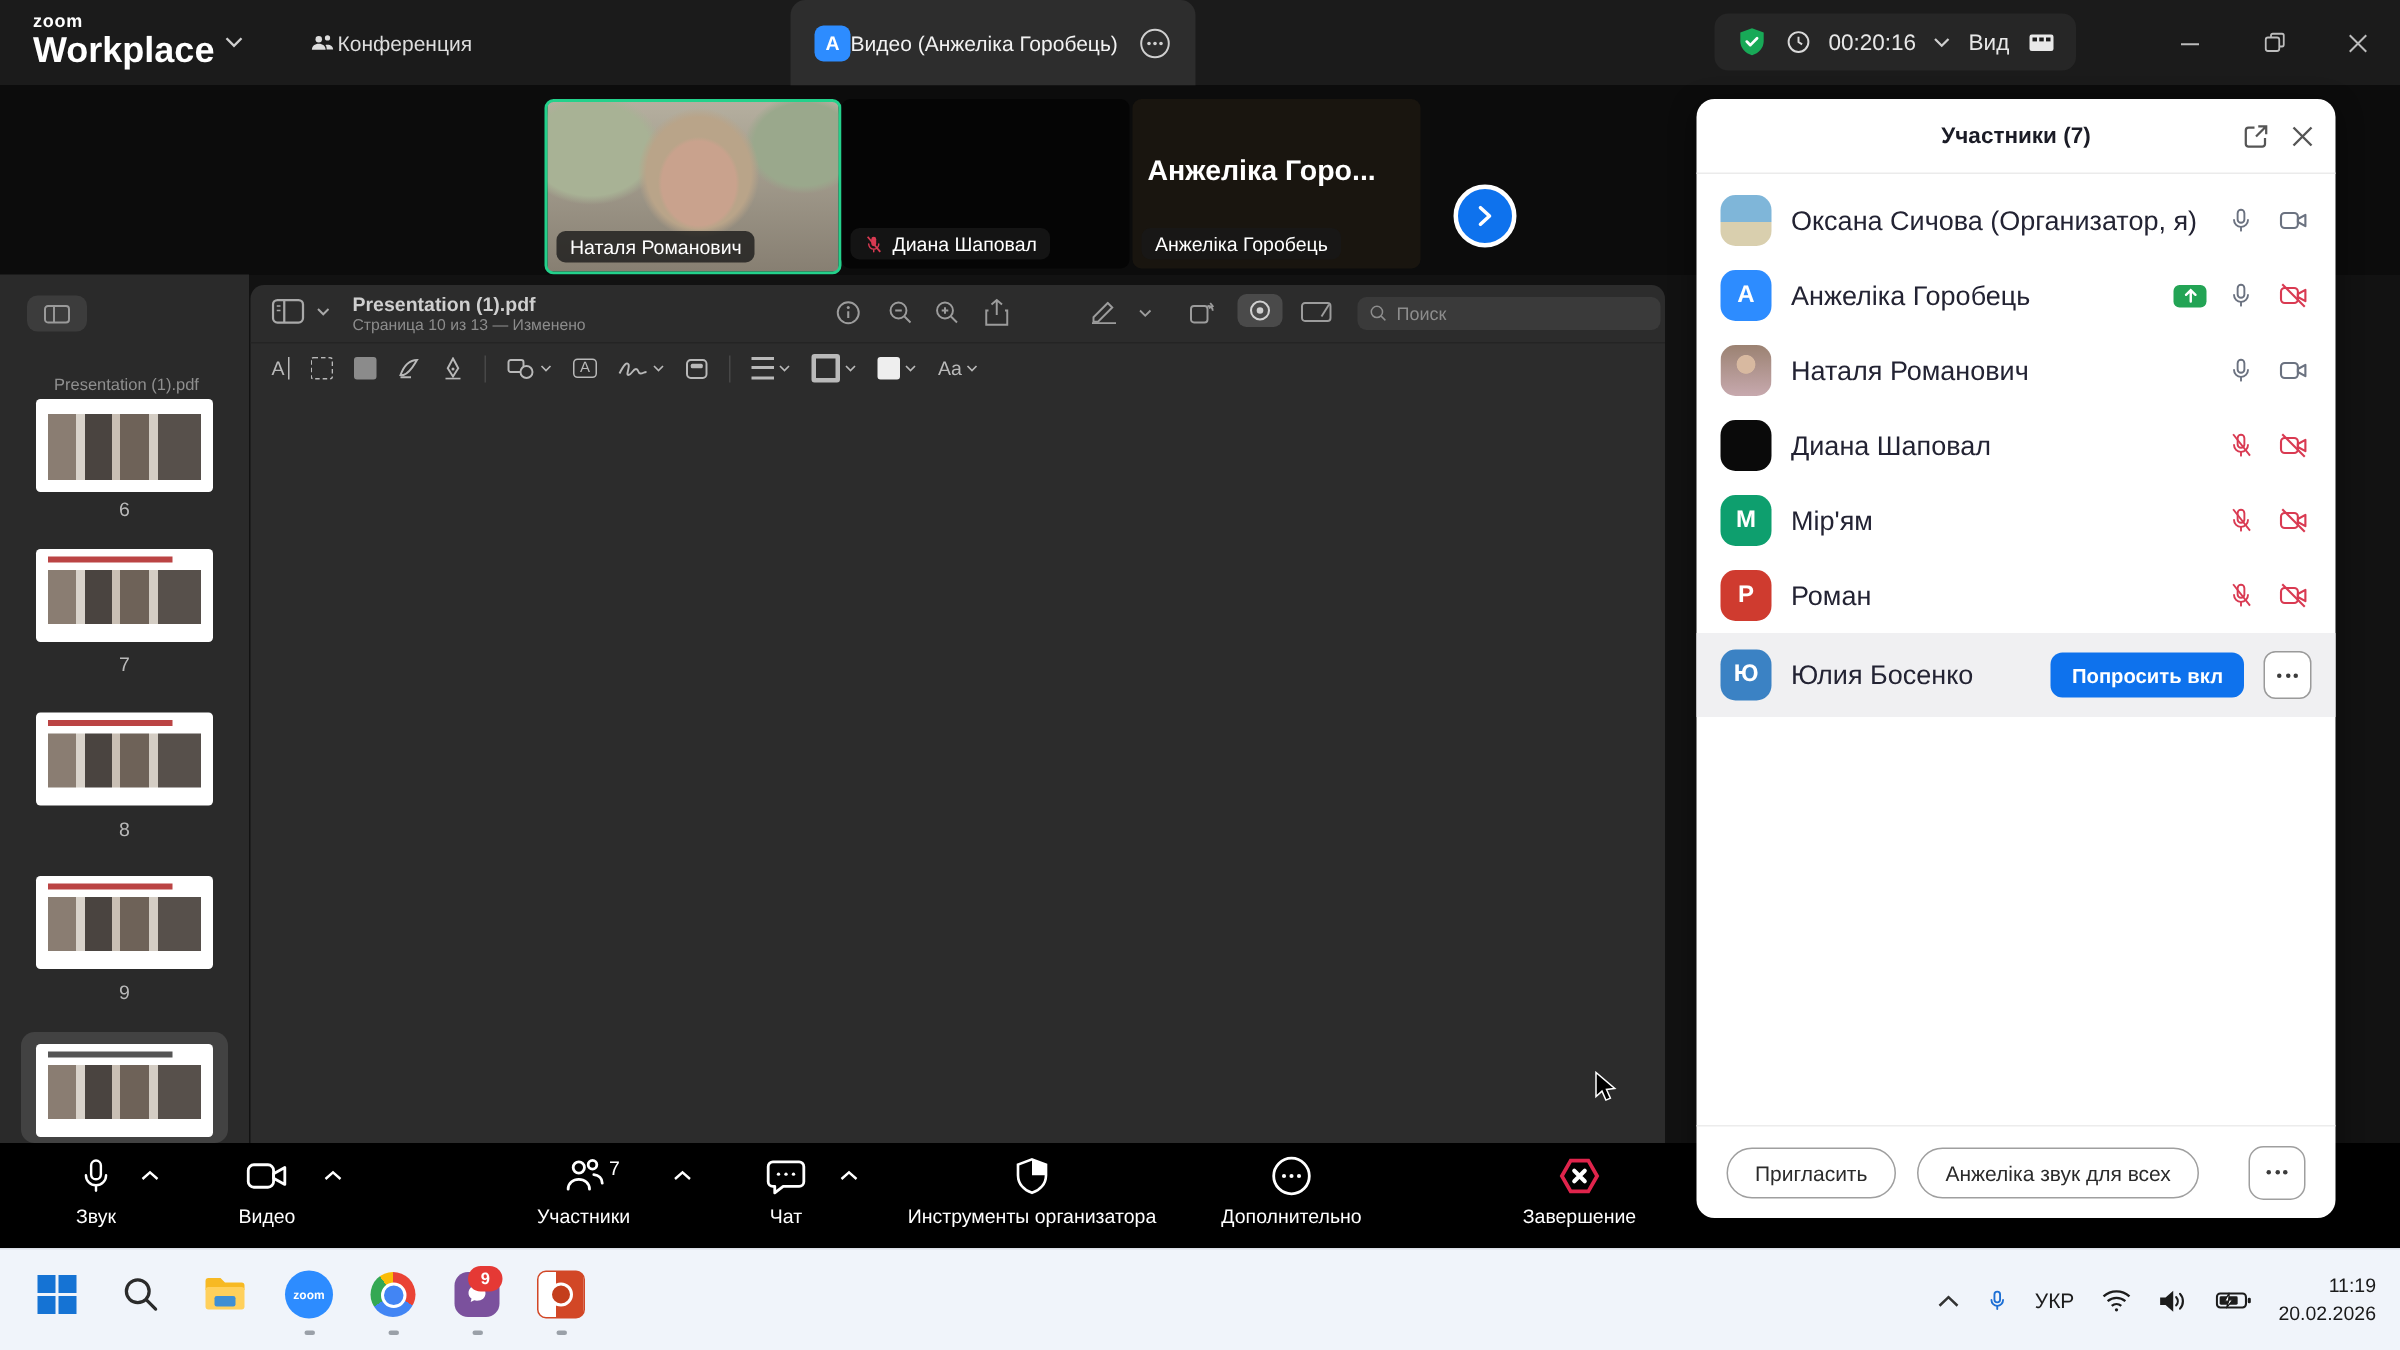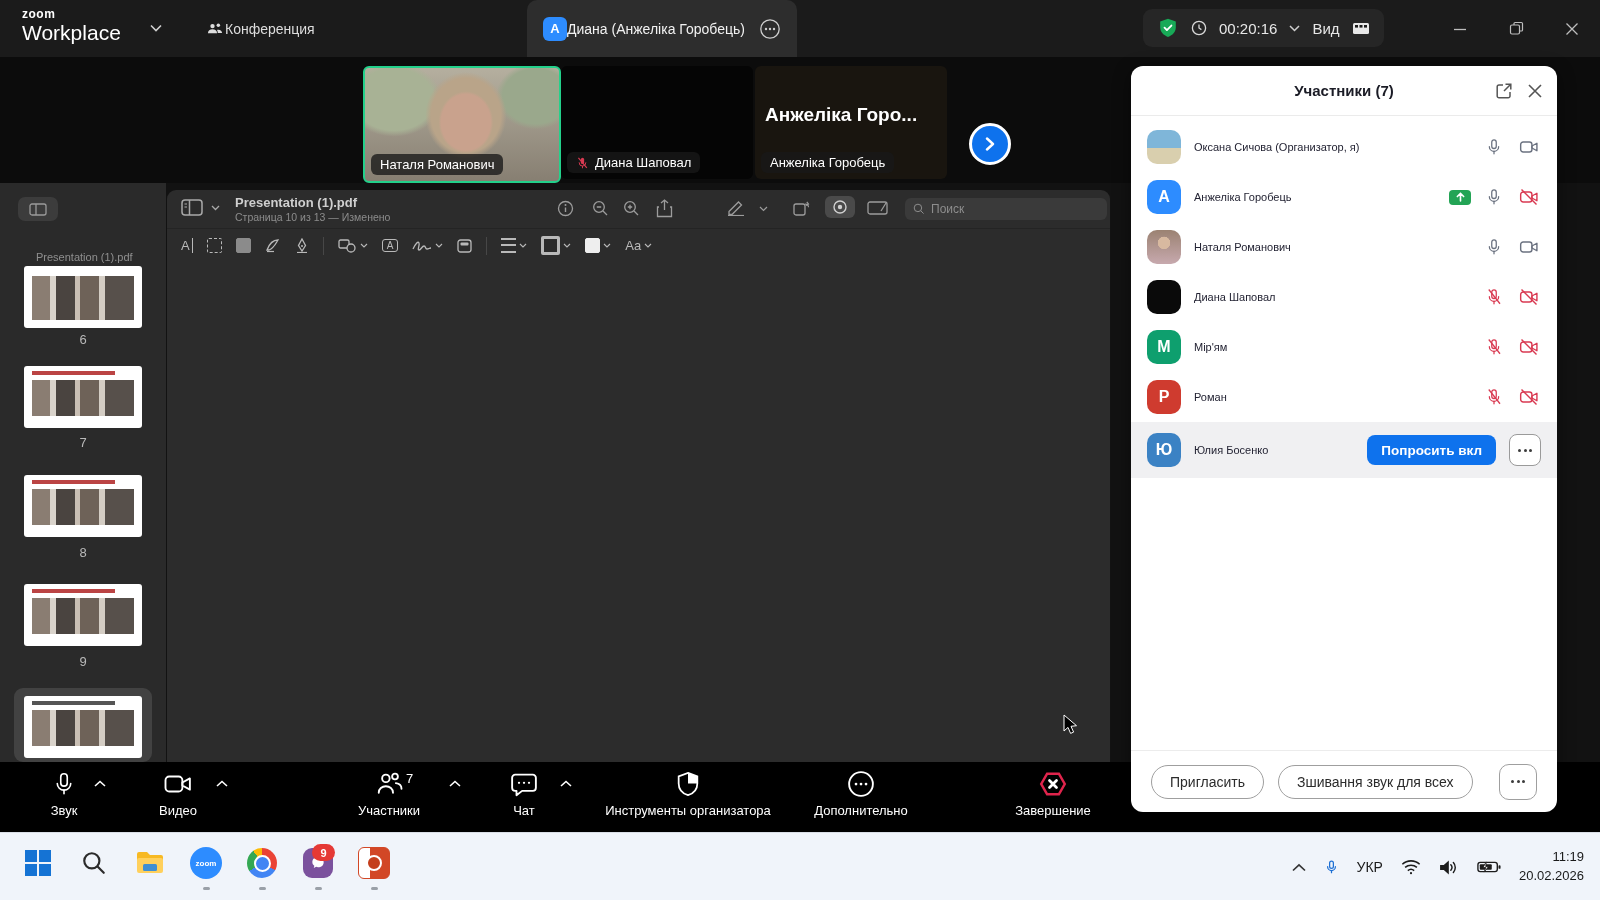--- a/index.html
+++ b/index.html
@@ -5,21 +5,21 @@
   html,body{margin:0;padding:0}
   body{width:1600px;height:900px;position:relative;overflow:hidden;background:#000;
        font-family:"Liberation Sans",sans-serif;-webkit-font-smoothing:antialiased}
   .abs{position:absolute}
   svg{display:block}
 
   
   .titlebar{position:absolute;left:0;top:0;width:1600px;height:57px;background:#1b1b1b;color:#eee}
   .logo{position:absolute;left:22px;top:8px;color:#fff;line-height:1}
   .logo .l1{font-size:12px;font-weight:bold;letter-spacing:.5px}
-  .logo .l2{font-size:21px;font-weight:normal;margin-top:2px}
+  .logo .l2{font-size:24px;font-weight:bold;margin-top:2px}
   .tb-chev{position:absolute;top:24px;color:#cfcfcf}
   .tab{position:absolute;top:0;height:57px;display:flex;align-items:center;color:#ddd;font-size:14px}
   .tab.active{background:#2d2d2d;border-radius:10px 10px 0 0;padding:0 16px}
   .mini-avatar{width:24px;height:24px;border-radius:6px;background:#2D8CFF;color:#fff;font-size:13px;
       font-weight:bold;display:flex;align-items:center;justify-content:center}
   .tb-pill{position:absolute;left:1143px;top:9px;height:38px;background:#262626;border-radius:9px;
       display:flex;align-items:center;gap:12px;padding:0 14px;color:#e7e7e7;font-size:15px}
   .winctl{position:absolute;top:0;width:56px;height:57px;display:flex;align-items:center;justify-content:center;color:#bdbdbd}
 
   
@@ -70,21 +70,21 @@
   .quilt{position:absolute;overflow:hidden}
   .scrollthumb{position:absolute;left:930px;top:380px;width:5px;height:56px;background:#8a8a8a;border-radius:3px}
 
   
   .panel{position:absolute;left:1131px;top:66px;width:426px;height:746px;background:#fff;border-radius:12px;
       box-shadow:0 4px 18px rgba(0,0,0,.45);color:#1b1c26}
   .panel-hd{position:absolute;left:0;top:0;width:100%;height:49px;border-bottom:1px solid #ebebeb;
       display:flex;align-items:center;justify-content:center;font-size:15px;font-weight:bold}
   .panel-hd-icons{position:absolute;right:14px;top:0;height:49px;display:flex;align-items:center;gap:14px;color:#555}
   .prow{position:absolute;left:0;width:100%;height:50px;display:flex;align-items:center;padding:0 16px;box-sizing:border-box;gap:13px}
-  .prow .nm{font-size:11px;color:#232333;flex:1 1 auto;white-space:nowrap;overflow:hidden}
+  .prow .nm{font-size:18px;color:#232333;flex:1 1 auto;white-space:nowrap;overflow:hidden}
   .pavatar{width:34px;height:34px;border-radius:10px;flex:0 0 auto;display:flex;align-items:center;justify-content:center;
       color:#fff;font-size:16px;font-weight:bold}
   .sicons{display:flex;align-items:center;gap:14px;flex:0 0 auto}
   .sharebadge{width:22px;height:15px;background:#23A455;border-radius:4px;display:flex;align-items:center;justify-content:center}
   .askbtn{background:#0E72ED;color:#fff;font-size:13.5px;font-weight:bold;border:none;border-radius:8px;
       height:30px;padding:0 14px;display:flex;align-items:center}
   .morebtn{width:30px;height:30px;border:1px solid #9a9a9a;border-radius:8px;background:#fff;
       display:flex;align-items:center;justify-content:center;gap:2.5px}
   .dot{width:3px;height:3px;border-radius:50%;background:#3c3c3c}
   .panel-ft{position:absolute;left:0;bottom:0;width:100%;height:62px;border-top:1px solid #ececec;
@@ -132,21 +132,21 @@
           <circle cx="9" cy="8.5" r="2.6"></circle>
           <circle cx="16" cy="7.5" r="2.1"></circle>
           <path d="M3.5 17c0-3 2.4-4.8 5.5-4.8S14.5 14 14.5 17z"></path>
           <path d="M15.3 16.8h5.2c0-2.4-1.9-3.9-4.5-3.9-.6 0-1.2.1-1.7.3 1 .9 1 2.4 1 3.6z"></path>
         </svg>
     </span>
     <span>Конференция</span>
   </div>
   <div class="tab active" style="left:527px">
     <span class="mini-avatar">A</span>
-    <span style="color:#f2f2f2">Диана (Анжеліка Горобець)</span>
+    <span style="color:#f2f2f2">Видео (Анжеліка Горобець)</span>
     <span style="margin-left:14px">
       <svg width="22" height="22" viewBox="0 0 22 22">
           <circle cx="11" cy="11" r="9.2" fill="none" stroke="#cfcfcf" stroke-width="1.3"></circle>
           <circle cx="7" cy="11" r="1.2" fill="#cfcfcf"></circle>
           <circle cx="11" cy="11" r="1.2" fill="#cfcfcf"></circle>
           <circle cx="15" cy="11" r="1.2" fill="#cfcfcf"></circle>
         </svg>
     </span>
   </div>
   <div class="tb-pill">
@@ -664,21 +664,21 @@
     <button class="askbtn">Попросить вкл</button>
     <span class="morebtn">
       <span class="dot"></span>
         <span class="dot"></span>
         <span class="dot"></span>
     </span>
   </div>
 
   <div class="panel-ft">
     <button class="obtn">Пригласить</button>
-    <button class="obtn">Зшивання звук для всех</button>
+    <button class="obtn">Анжеліка звук для всех</button>
     <span class="obtn sqr" style="margin-left:auto">
       <span class="dot"></span>
         <span class="dot"></span>
         <span class="dot"></span>
     </span>
   </div>
 </div>
 
 <div class="taskbar">
   <div class="tk" style="left:16px">

